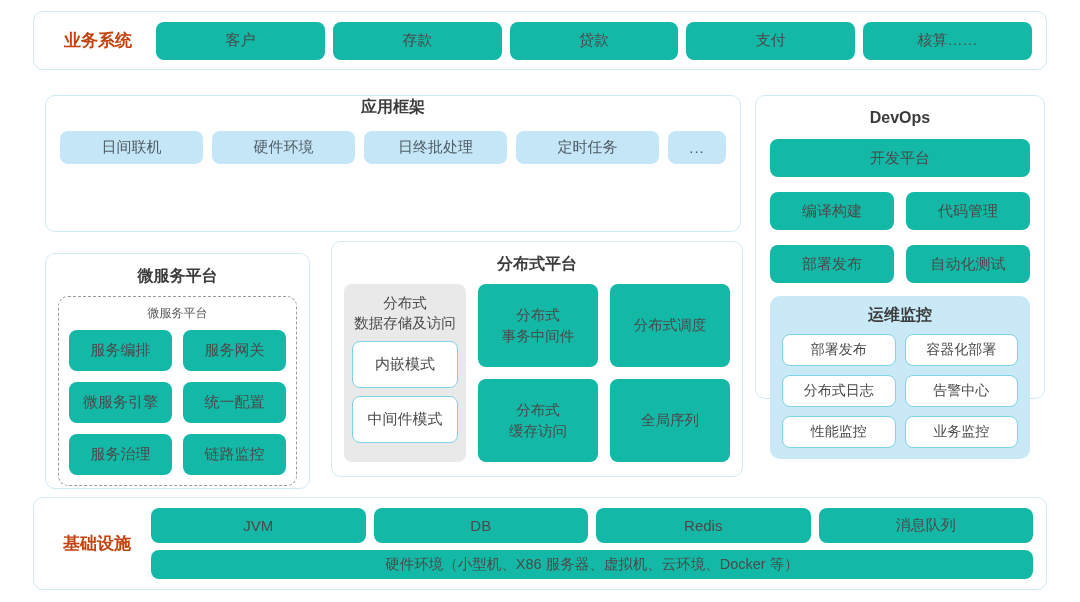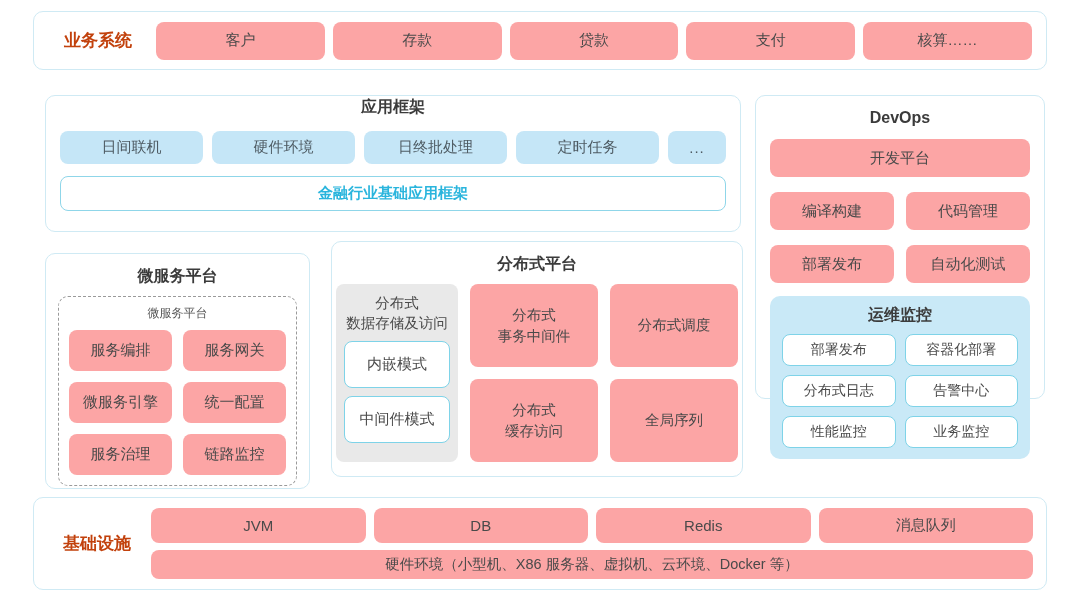--- a/index.html
+++ b/index.html
@@ -13,21 +13,21 @@
     border:1.5px solid #cfeaf4;border-radius:10px;
   }
   .sec-title{
     font-weight:bold;color:#3b3b3b;font-size:16px;text-align:center;
   }
   .side-label{
     font-weight:bold;color:#c2410c;font-size:17px;text-align:left;
     display:flex;align-items:center;justify-content:center;flex:0 0 100px;
   }
   .gray-btn{
-    background:#fca5a5;border-radius:8px;display:flex;align-items:center;
+    background:#14b8a6;border-radius:8px;display:flex;align-items:center;
     justify-content:center;color:#4a4a4a;font-size:15px;box-sizing:border-box;
     text-align:center;
   }
   .blue-btn{
     background:#c5e6f7;border-radius:8px;display:flex;align-items:center;
     justify-content:center;color:#4e5b63;font-size:15px;box-sizing:border-box;
   }
   .white-cyan{
     background:#ffffff;border:1px solid #7ed3e8;border-radius:8px;
     display:flex;align-items:center;justify-content:center;color:#4a4a4a;
@@ -66,21 +66,21 @@
   .micro{left:45px;top:253px;width:265px;height:236px;padding:12px 12px;}
   .dashed-box{
     margin-top:9px;border:1px dashed #9a9a9a;border-radius:10px;
     padding:8px 10px 10px 10px;box-sizing:border-box;
   }
   .inner-title{font-size:12px;color:#555;text-align:center;}
   .micro .grid{display:grid;grid-template-columns:1fr 1fr;gap:11px;margin-top:8px;}
   .micro .gray-btn{height:41px;font-size:15px;}
 
   
-  .dist{left:331px;top:241px;width:412px;height:236px;padding:12px 4px;}
+  .dist{left:331px;top:241px;width:412px;height:236px;padding:12px 12px;}
   .dist .grid{
     display:grid;grid-template-columns:122px 1fr 1fr;grid-template-rows:1fr 1fr;
     gap:12px;margin-top:9px;height:178px;
   }
   .dist .storage{
     grid-row:1/3;background:#e9e9e9;border-radius:8px;box-sizing:border-box;
     display:flex;flex-direction:column;align-items:stretch;padding:10px 8px 9px 8px;
   }
   .dist .storage .lbl{font-size:14.5px;text-align:center;color:#4a4a4a;}
   .dist .storage .white-cyan{height:47px;margin-top:8px;font-size:15px;}
@@ -108,21 +108,20 @@
 
 <div class="panel app-fw">
   <div class="sec-title">应用框架</div>
   <div class="row">
     <div class="blue-btn">日间联机</div>
     <div class="blue-btn">硬件环境</div>
     <div class="blue-btn">日终批处理</div>
     <div class="blue-btn">定时任务</div>
     <div class="blue-btn more">...</div>
   </div>
-  <div class="base-bar">金融行业基础应用框架</div>
 </div>
 
 <div class="panel devops">
   <div class="sec-title">DevOps</div>
   <div class="gray-btn wide">开发平台</div>
   <div class="pair">
     <div class="gray-btn">编译构建</div>
     <div class="gray-btn">代码管理</div>
   </div>
   <div class="pair">

